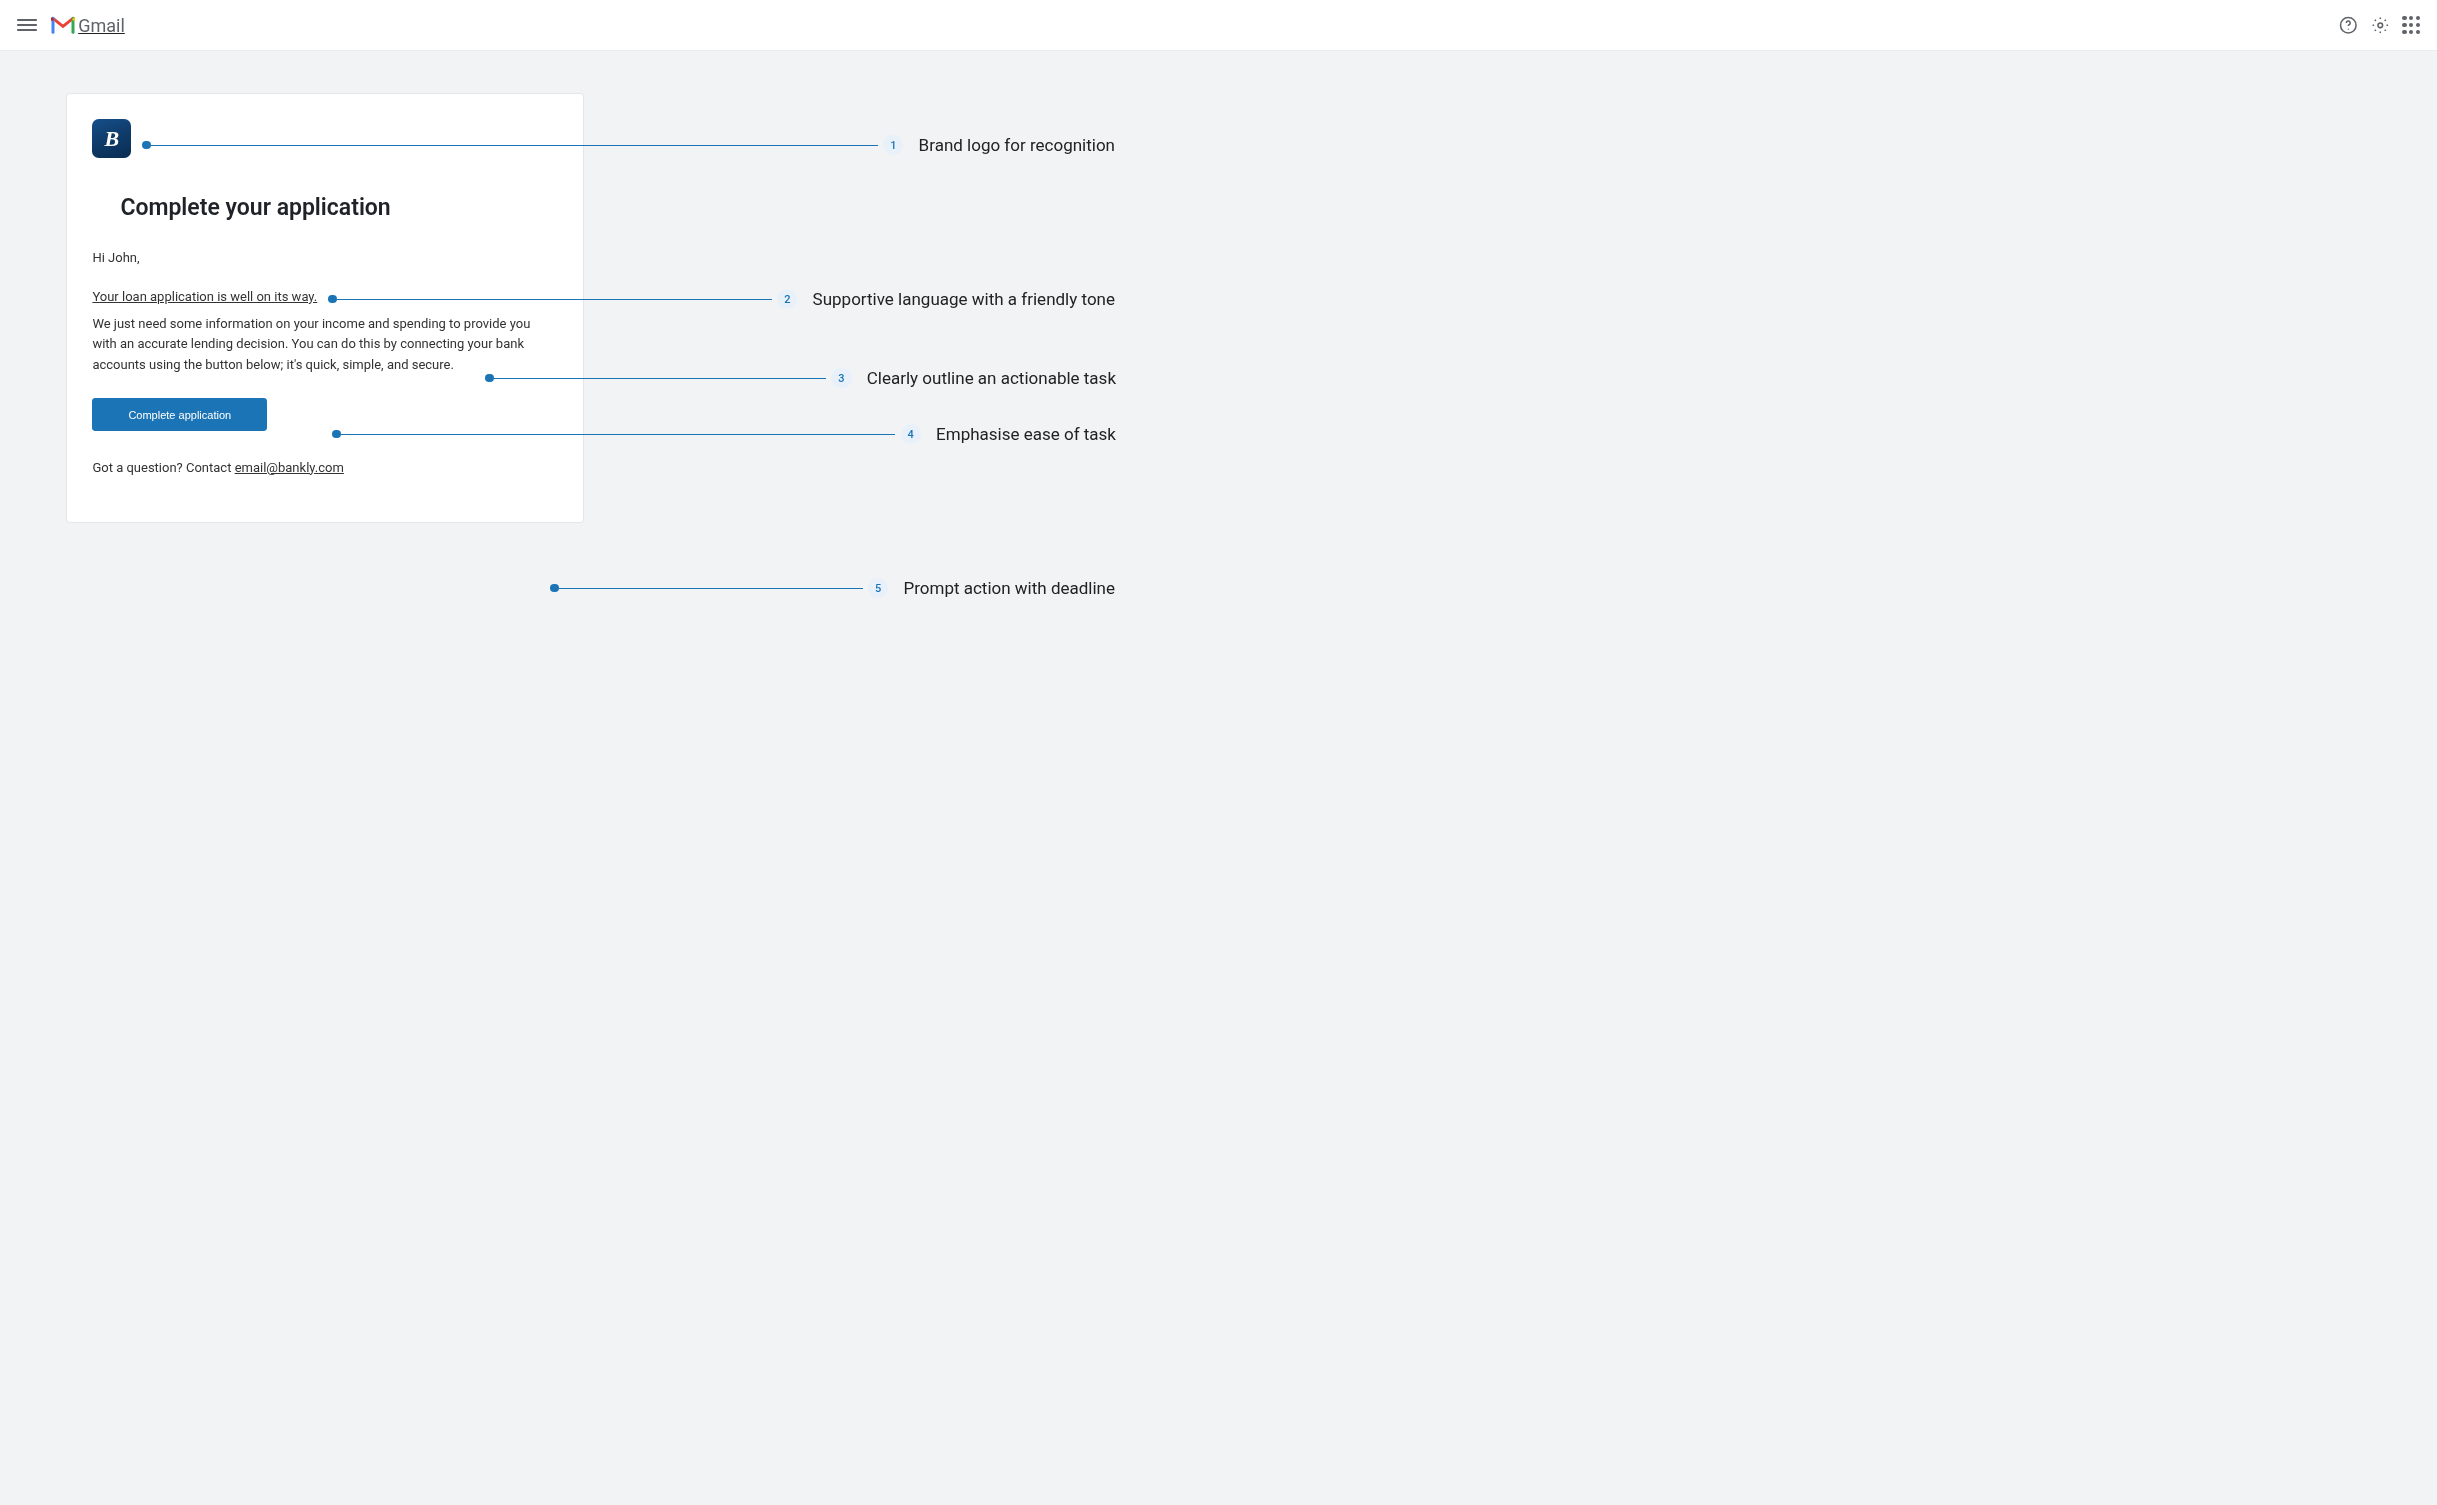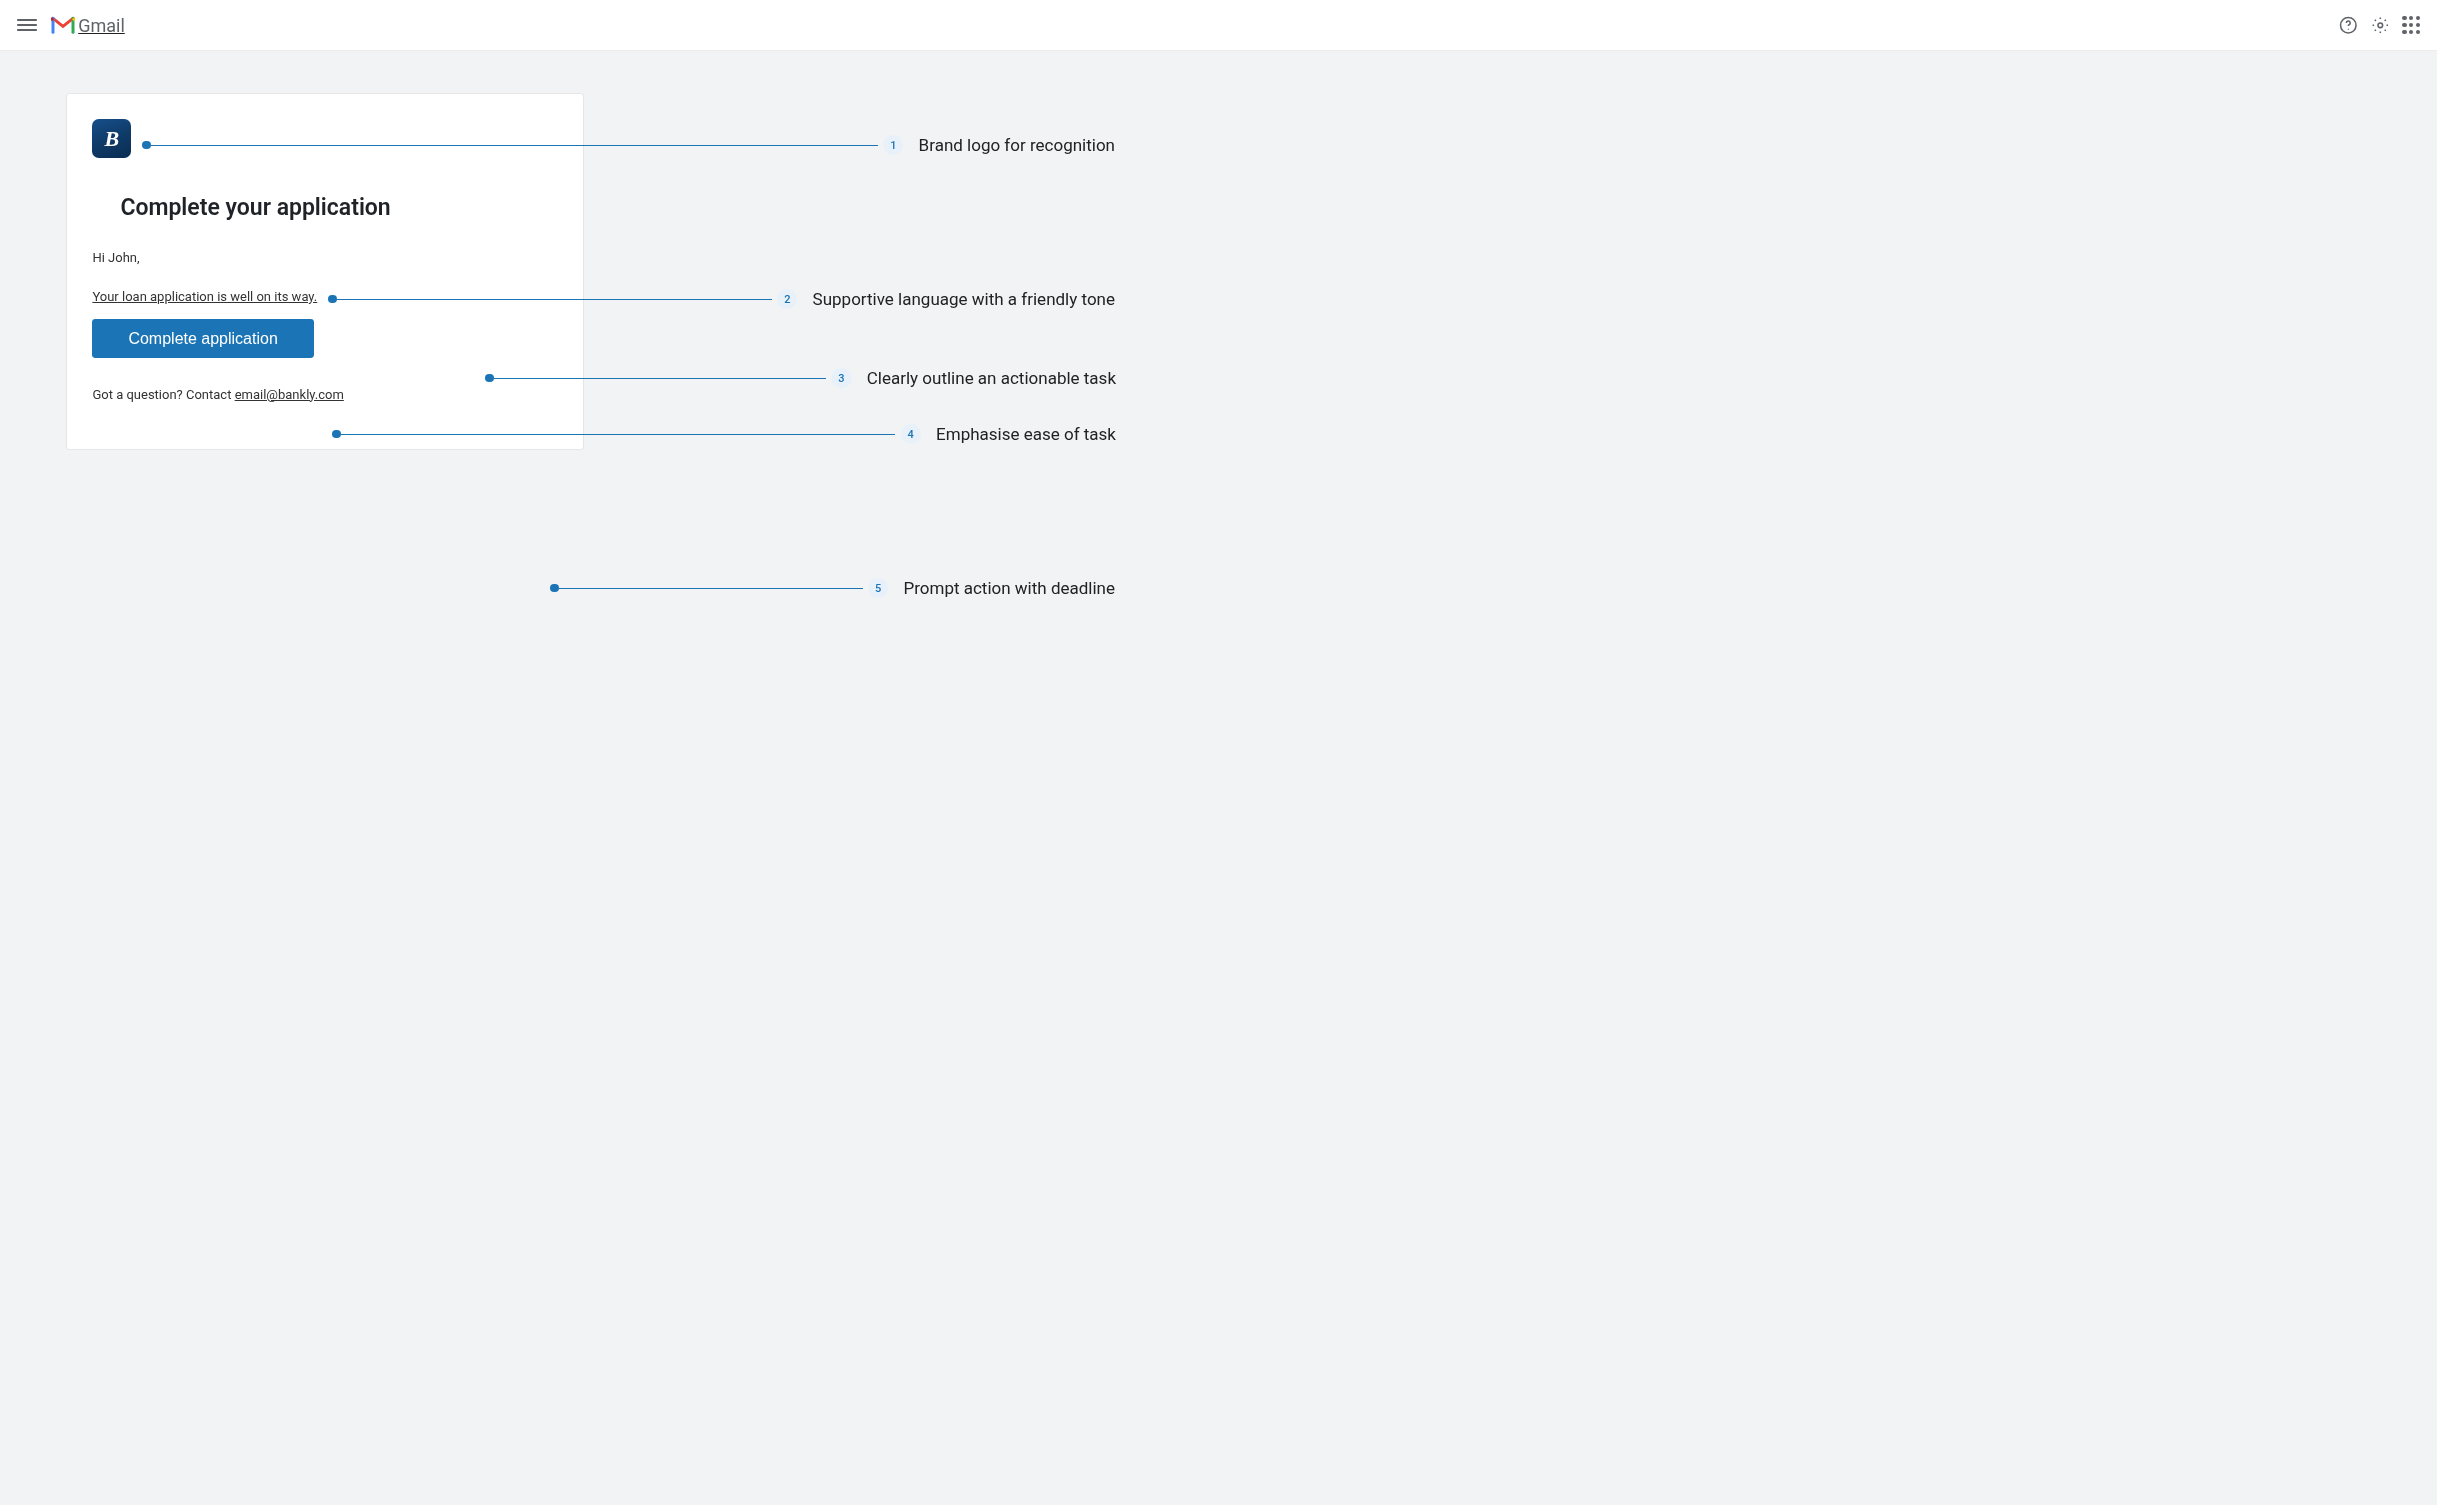--- a/index.html
+++ b/index.html
@@ -90,21 +90,21 @@
     font-size: 13px;
     line-height: 1.55;
     color: #333;
     margin-bottom: 18.6px;
   }
   .email-body p.tight { margin-bottom: 7px; text-decoration: underline; }
   .cta-button {
     display: inline-block;
     background: #1b74b5;
     color: #fff;
-    font-size: 16px;
+    font-size: 11px;
     font-weight: 500;
     padding: 10.2px 36px;
     border-radius: 3.4px;
     cursor: pointer;
     border: none;
     margin-top: 5.1px;
     margin-bottom: 27px;
   }
   .underline { text-decoration: underline; cursor: pointer; }
   .bold { font-weight: 600; }
@@ -201,20 +201,21 @@
 <div class="page">
 
   <div class="email-card">
     <div class="brand-logo">
       <span class="b">B</span>
     </div>
     <h1 class="email-title">Complete your application</h1>
     <div class="email-body">
       <p>Hi John,</p>
       <p class="tight">Your loan application is well on its way.</p>
+      <p>We just need some information on your income and spending to provide you with an accurate lending decision.  You can do this by connecting your bank accounts using the button below; it's quick, simple, and secure.</p>
       <button class="cta-button">Complete application</button>
       <p class="footnote">
         <span>Got a question? Contact </span><span class="underline">email@bankly.com</span>
       </p>
     </div>
   </div>
 
   <div class="annotations">
 
     <div class="anno-row" style="top:42px; left:76px; width:973px;">

